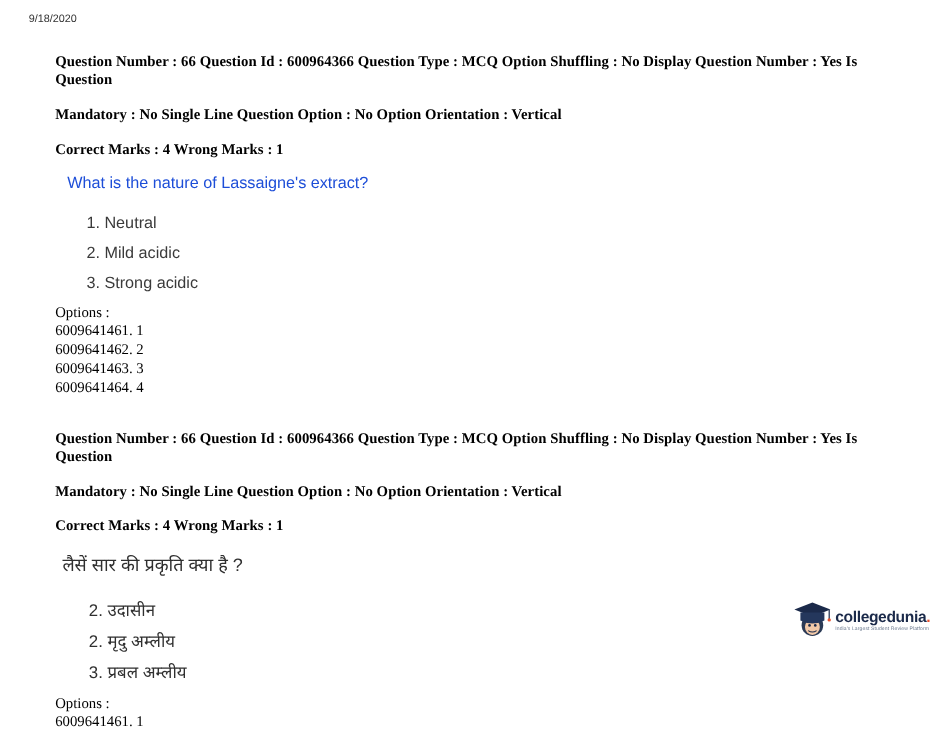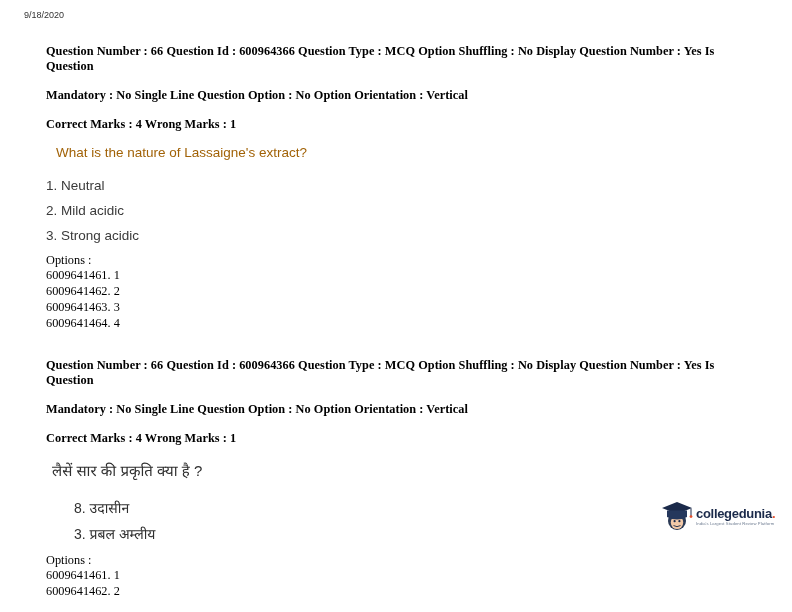--- a/index.html
+++ b/index.html
@@ -45,35 +45,36 @@
     line-height: 1.22;
     color: #000000;
     letter-spacing: 0.05px;
   }
   .meta-line2 {
     margin-top: 14px;
   }
   .stem {
     font-family: "Liberation Sans", sans-serif;
     font-size: 13.5px;
-    color: #a16207;
+    color: #1d4ed8;
     margin-top: 13px;
     margin-left: 10px;
     font-weight: 400;
   }
   .stem-hi {
     font-family: "Liberation Sans", sans-serif;
     font-size: 15px;
     color: #2f2f2f;
     margin-top: 14px;
     margin-left: 6px;
     font-weight: 400;
   }
   .choices {
     margin-top: 18px;
+    margin-left: 26px;
   }
   .choice {
     font-family: "Liberation Sans", sans-serif;
     font-size: 13.5px;
     color: #3a3a3a;
     margin-bottom: 10px;
   }
   .choices-hi {
     margin-top: 18px;
     margin-left: 28px;
@@ -167,21 +168,22 @@
     <div class="gap"></div>
 
     <div class="qblock">
       <div class="meta">Question Number : 66 Question Id : 600964366 Question Type : MCQ Option Shuffling : No Display Question Number : Yes Is Question</div>
       <div class="meta meta-line2">Mandatory : No Single Line Question Option : No Option Orientation : Vertical</div>
       <div class="meta meta-line2">Correct Marks : 4 Wrong Marks : 1</div>
 
       <div class="stem-hi">लैसें सार की प्रकृति क्या है ?</div>
 
       <div class="choices-hi">
-        <div class="choice-hi">8. उदासीन</div>
+        <div class="choice-hi">2. उदासीन</div>
+        <div class="choice-hi">2. मृदु अम्लीय</div>
         <div class="choice-hi">3. प्रबल अम्लीय</div>
       </div>
 
       <div class="options-label">Options :</div>
       <div class="opt-row">6009641461. 1</div>
       <div class="opt-row">6009641462. 2</div>
     </div>
 
   </div>
 

